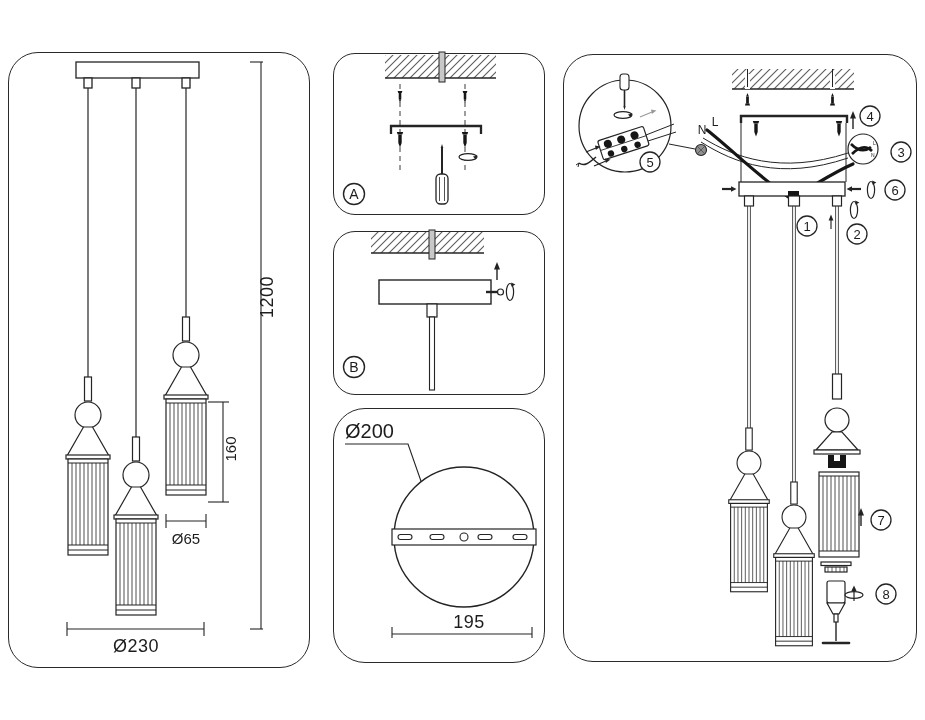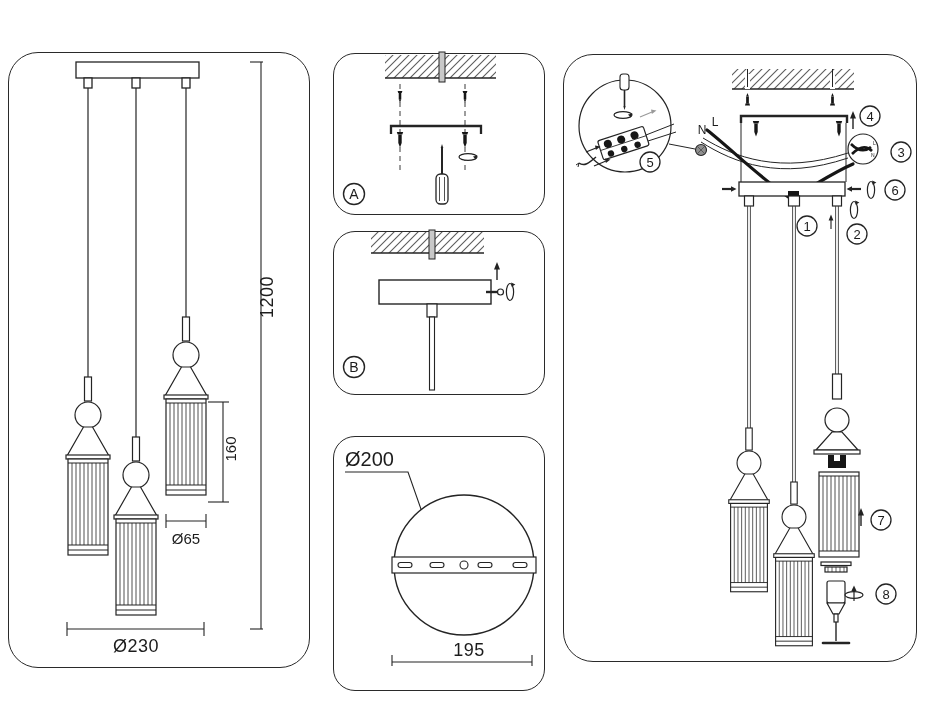--- a/index.html
+++ b/index.html
@@ -3,21 +3,21 @@
 <meta charset="utf-8">
 <style>
   html,body{margin:0;padding:0;background:#fff;}
   .page{position:relative;width:925px;height:720px;background:#ffffff;overflow:hidden;
         font-family:"Liberation Sans", sans-serif;color:#1c1c1c;}
   .panel{position:absolute;border:1.6px solid #2a2a2a;background:#fff;box-sizing:border-box;}
   .panel svg{position:absolute;left:-1.6px;top:-1.6px;overflow:visible;}
   .p-left {left:8px;  top:52px;  width:302px;height:616px;border-radius:30px;}
   .p-a    {left:333px; top:53px;  width:212px;height:162px;border-radius:22px;}
   .p-b    {left:333px; top:231px; width:212px;height:164px;border-radius:22px;}
-  .p-plate{left:333px; top:408px; width:212px;height:255px;border-radius:22px;margin-top:28px;}
+  .p-plate{left:333px; top:408px; width:212px;height:255px;border-radius:32px;}
   .p-right{left:563px; top:54px;  width:354px;height:608px;border-radius:30px;}
   text{font-family:"Liberation Sans", sans-serif;fill:#1c1c1c;}
   .dim{font-size:18px;letter-spacing:0.5px;}
   .dim-s{font-size:15px;}
   .big{font-size:20px;}
   .circ-num{font-size:13px;}
   .circ-let{font-size:14px;}
   .nl{font-size:12px;}
   .tiny{font-size:5px;}
 </style>

